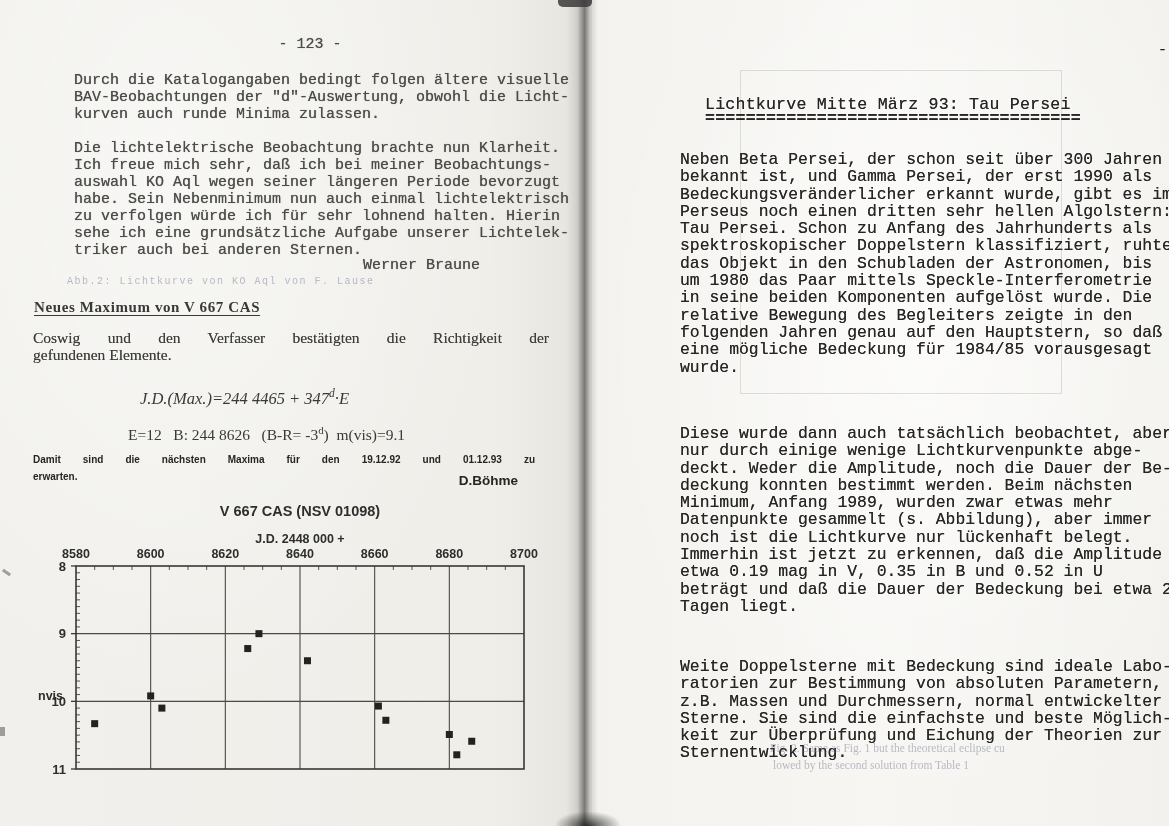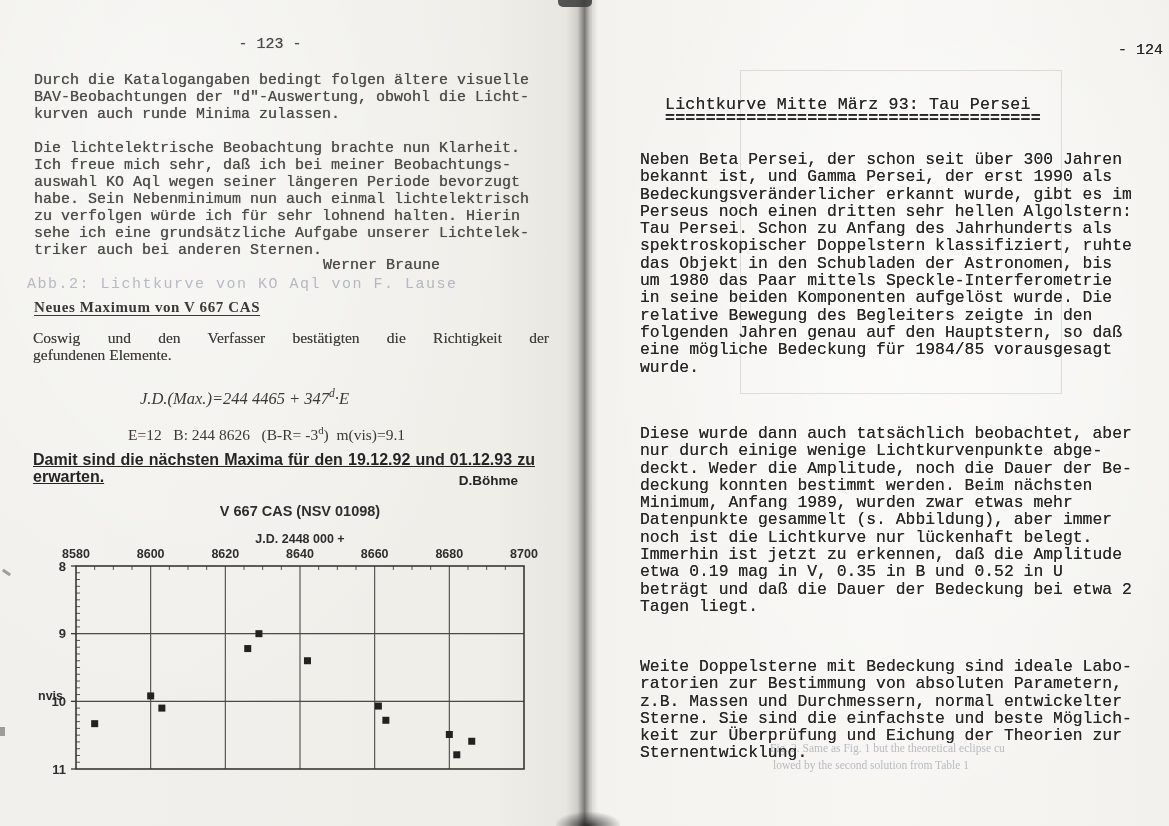--- a/index.html
+++ b/index.html
@@ -9,21 +9,21 @@
   #page-left{left:0;width:578px;background:
      radial-gradient(ellipse at 30% 20%, rgba(255,255,255,.5), rgba(0,0,0,0) 60%),
      linear-gradient(to right, #f1f0ec 0%, #efeee9 85%, #e7e5df 100%);}
   #page-right{left:592px;width:577px;background:
      radial-gradient(ellipse at 60% 40%, rgba(255,255,255,.6), rgba(0,0,0,0) 70%),
      linear-gradient(to right, #f3f2ee 0%, #f7f6f3 50%, #f2f1ed 100%);}
   #gutter{position:absolute;left:566px;top:0;width:32px;height:826px;
      background:linear-gradient(to right, rgba(0,0,0,0) 0%, rgba(40,40,40,.12) 35%,
         rgba(30,30,30,.55) 58%, rgba(60,60,60,.18) 75%, rgba(0,0,0,0) 100%);}
   .abs{position:absolute;}
-  .mono{font-family:"Liberation Mono", monospace;}
+  .mono{font-family:"Liberation Mono", monospace;margin-left:40px;}
   .serif{font-family:Liberation Serif, serif;}
   .sans{font-family:"Liberation Sans", sans-serif;}
   .prelines{white-space:pre-line;}
   .pre{white-space:pre;}
   
   .tw-l{font-size:15px;line-height:17px;color:#4c4b48;
         text-shadow:0 0 .7px rgba(70,70,68,.8);}
   
   .tw-r{font-size:16.4px;line-height:17.3px;color:#262524;
         text-shadow:0 0 .5px rgba(35,35,35,.75);}
@@ -54,35 +54,35 @@
     <div class="abs mono tw-l prelines" style="left:34px;top:140px;width:520px;">Die lichtelektrische Beobachtung brachte nun Klarheit.
 Ich freue mich sehr, daß ich bei meiner Beobachtungs-
 auswahl KO Aql wegen seiner längeren Periode bevorzugt
 habe. Sein Nebenminimum nun auch einmal lichtelektrisch
 zu verfolgen würde ich für sehr lohnend halten. Hierin
 sehe ich eine grundsätzliche Aufgabe unserer Lichtelek-
 triker auch bei anderen Sternen.</div>
 
     <div class="abs mono tw-l" style="left:323px;top:257px;">Werner Braune</div>
 
-    <div class="abs mono ghost" style="left:27px;top:276px;font-size:15px;letter-spacing:1.5px;text-align:right;">Abb.2:  Lichtkurve von KO Aql von F. Lause</div>
+    <div class="abs mono ghost" style="left:27px;top:276px;font-size:10px;letter-spacing:1.5px;text-align:right;">Abb.2:  Lichtkurve von KO Aql von F. Lause</div>
 
     <div class="abs serif" style="left:34px;top:299px;font-size:15px;font-weight:600;color:#3a3936;
             text-decoration:underline;text-underline-offset:3px;letter-spacing:.6px;">Neues Maximum von V 667 CAS</div>
 
     <div class="abs serif" style="left:33px;top:330px;width:516px;font-size:15.5px;line-height:16.5px;color:#3e3d3a;text-shadow:0 0 .5px rgba(60,60,58,.7);">
       <div class="just">Coswig und den Verfasser bestätigten die Richtigkeit der</div>
       <div>gefundenen Elemente.</div>
     </div>
 
     <div class="abs serif pre" style="left:140px;top:387px;font-size:16.5px;font-style:italic;color:#3a3936;"><span>J.D.(Max.)=244 4465 + 347</span><sup>d</sup><span>·E</span></div>
 
     <div class="abs serif pre" style="left:128px;top:424px;font-size:15.5px;color:#3a3936;"><span>E=12   B: 244 8626   (B-R= -3</span><sup>d</sup><span>)  m(vis)=9.1</span></div>
 
-    <div class="abs sans" style="left:33px;top:451px;width:502px;font-size:16px;font-weight:700;line-height:17px;color:#262524;text-decoration:underline;">
+    <div class="abs sans" style="left:33px;top:451px;width:502px;font-size:10px;font-weight:700;line-height:17px;color:#262524;">
       <div class="just">Damit sind die nächsten Maxima für den 19.12.92 und 01.12.93 zu</div>
       <div>erwarten.</div>
     </div>
 
     <div class="abs sans" style="right:60px;top:473px;font-size:13.5px;font-weight:700;color:#262524;">D.Böhme</div>
 
     <div class="abs" style="left:0;top:500px;width:578px;height:300px;">
       <svg id="chart-svg" width="578" height="300" style="font-family:&quot;Liberation Sans&quot;, sans-serif;">
           <line x1="94.66666666666667" y1="66" x2="94.66666666666667" y2="70" stroke="#55534f" stroke-width="1"></line>
           <line x1="113.33333333333334" y1="66" x2="113.33333333333334" y2="70" stroke="#55534f" stroke-width="1"></line>

